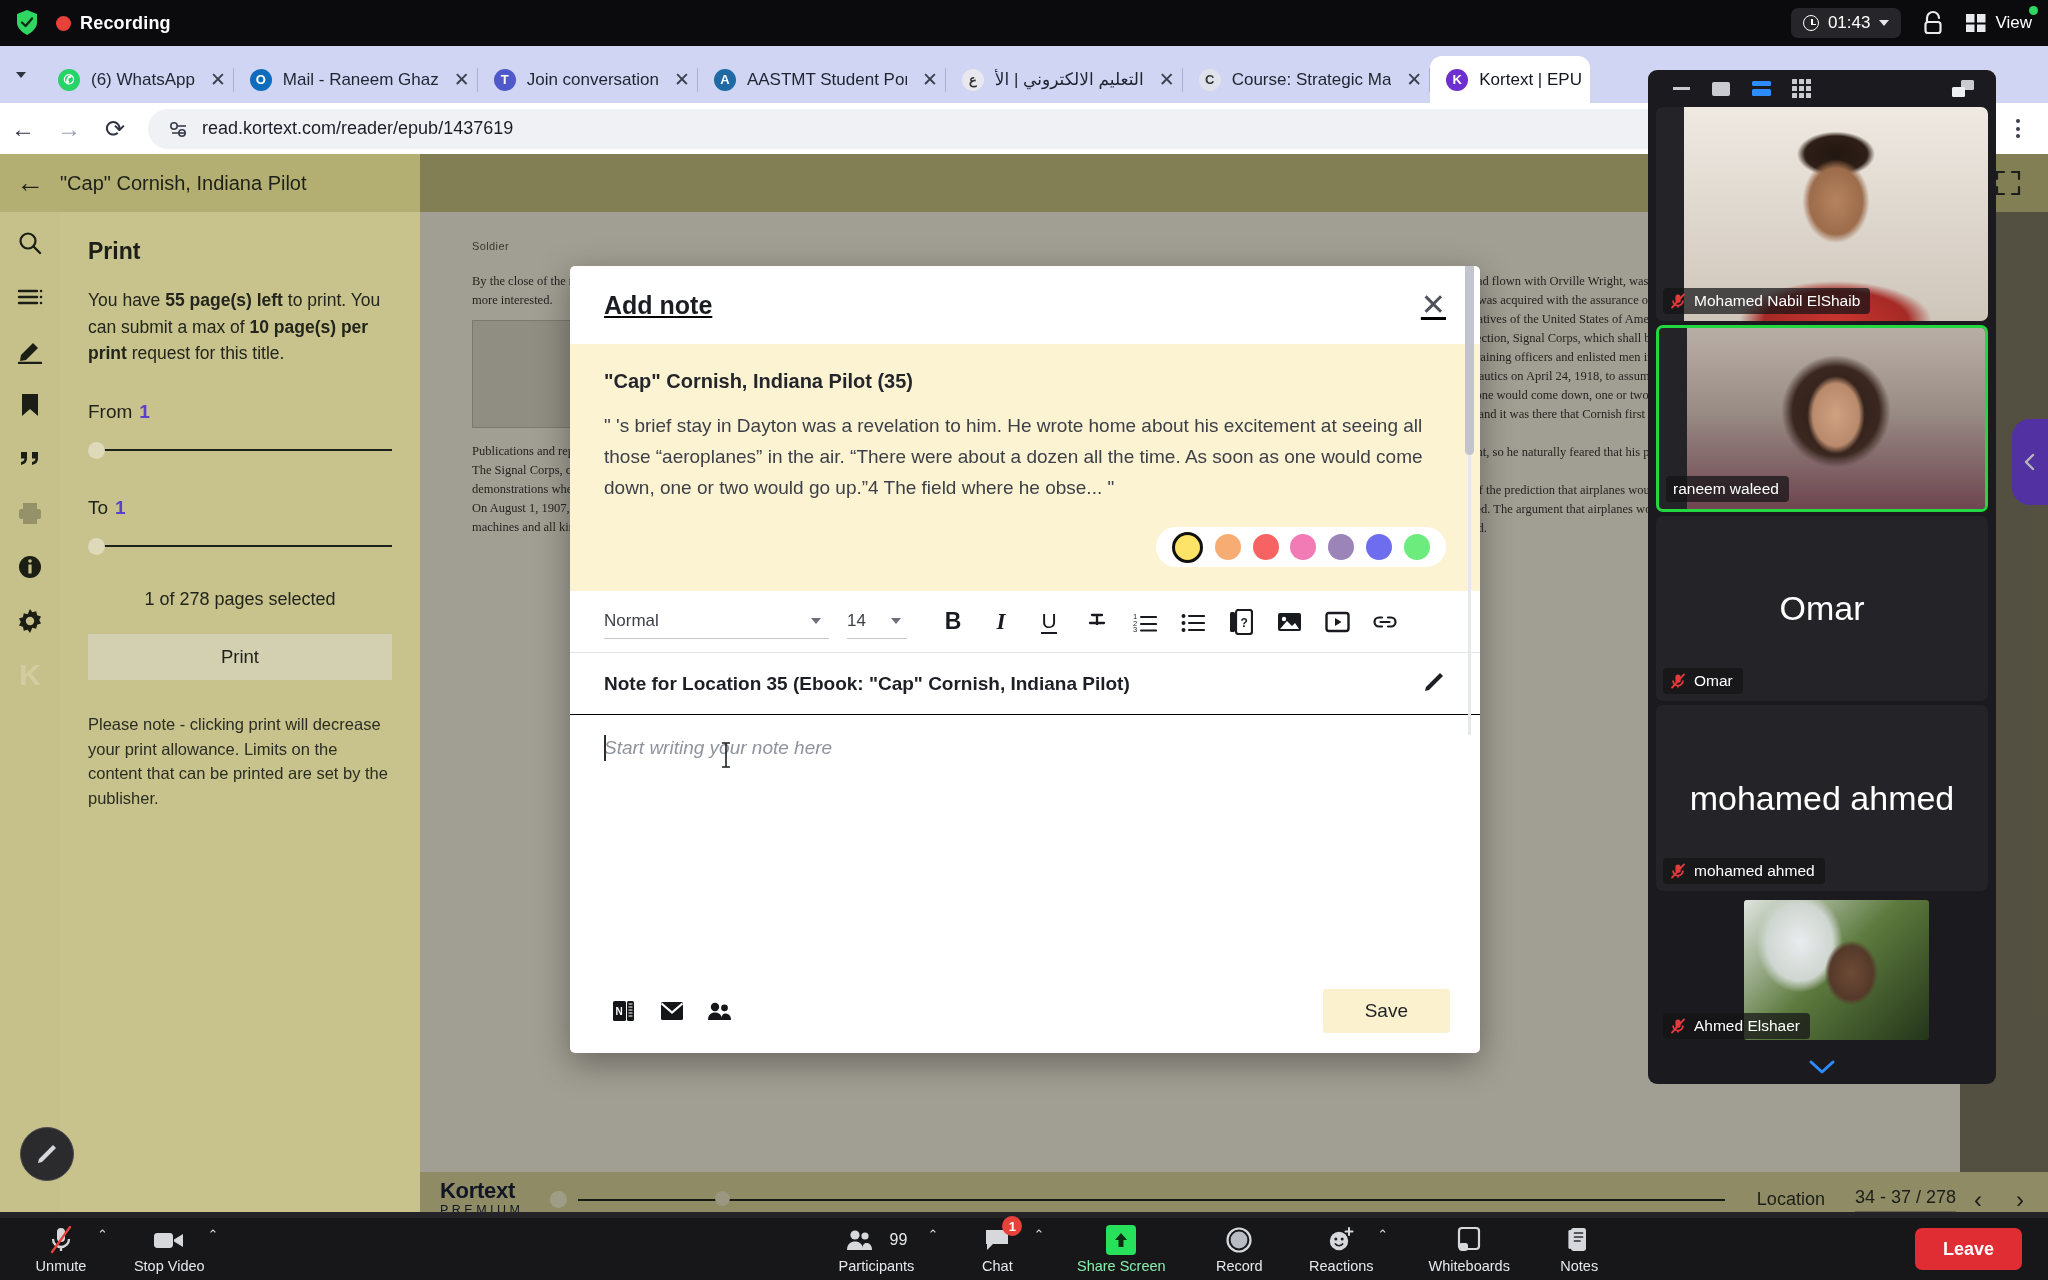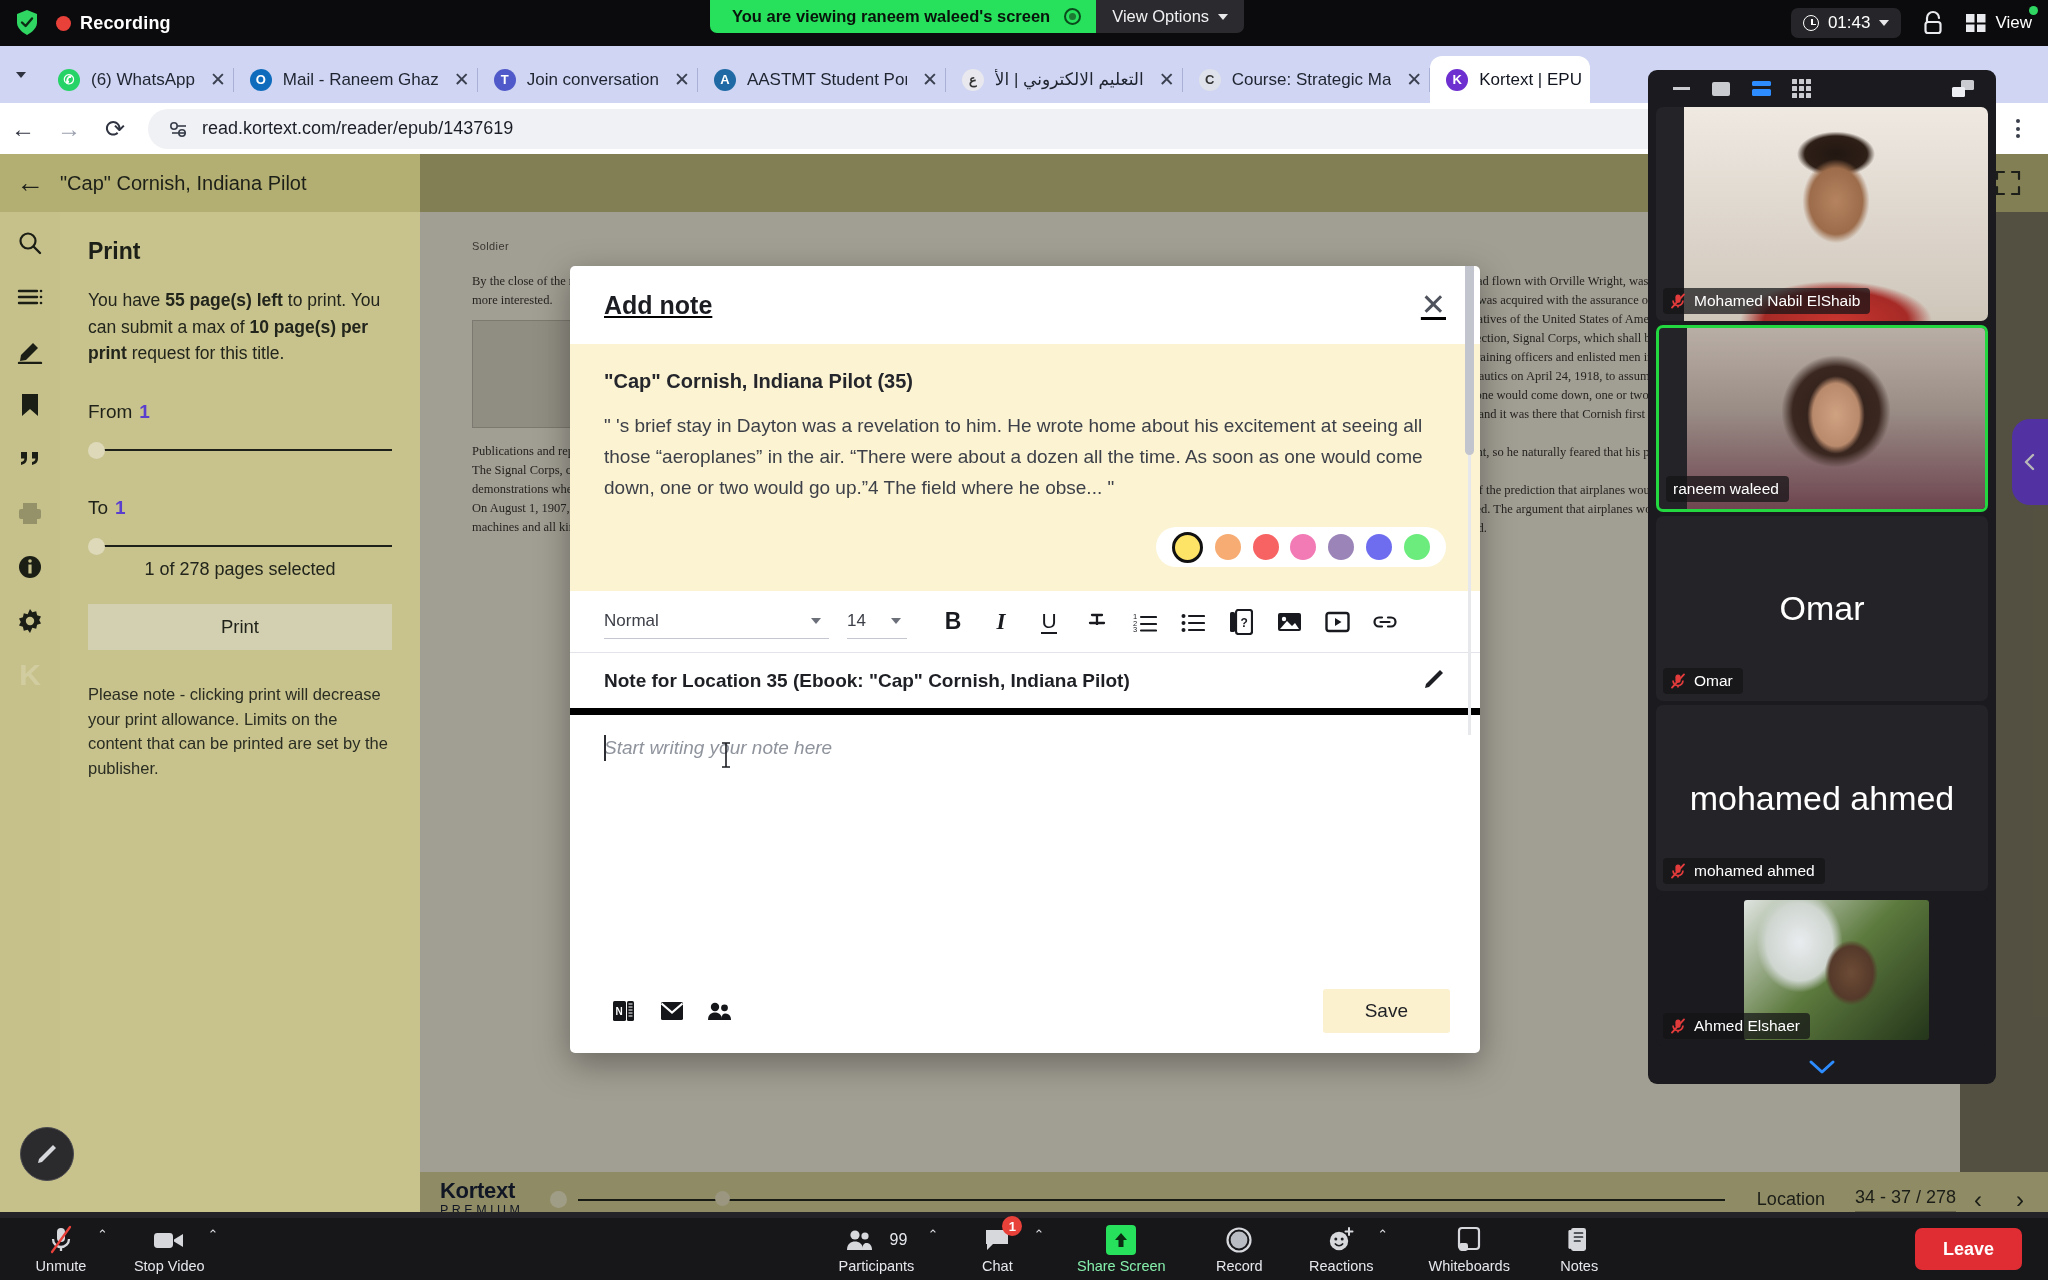--- a/index.html
+++ b/index.html
@@ -103,21 +103,21 @@
 
   .print-panel { position: absolute; left: 60px; top: 58px; width: 360px; height: 1015px; background: #c8c28d; padding: 26px 28px 0 28px; }
   .pp-title { font-size: 23px; font-weight: 700; color: #1c1f17; margin-bottom: 22px; }
   .pp-para { font-size: 17.5px; line-height: 1.52; color: #22251c; }
   .pp-para b { font-weight: 700; }
   .pp-label { font-size: 19px; color: #1f2219; margin-top: 34px; }
   .pp-label .num { color: #5a3fcf; font-weight: 700; margin-left: 7px; }
   .slider { position: relative; height: 26px; margin-top: 14px; }
   .slider-track { position: absolute; left: 12px; right: 0; top: 12px; height: 2.5px; background: #1e2119; }
   .slider-thumb { position: absolute; left: 0; top: 5px; width: 17px; height: 17px; border-radius: 50%; background: #ddd9b9; }
-  .pp-count { font-size: 18px; color: #22251c; text-align: center; }
+  .pp-count { font-size: 18px; color: #22251c; text-align: center; margin-top: 30px; }
   .pp-print-btn {
     margin-top: 24px; height: 46px; background: #d3cfb1; border: none; width: 100%;
     font-size: 18.5px; color: #1f2219; font-family: inherit; cursor: pointer;
   }
   .pp-note { font-size: 16.5px; line-height: 1.5; color: #2a2d22; margin-top: 32px; }
 
   
   .page-canvas { position: absolute; left: 420px; top: 58px; width: 1628px; height: 960px; background: #6f6b55; overflow: hidden; }
   .book-page { position: absolute; left: 0; top: 0; width: 1540px; height: 960px; background: #dedacb; padding: 28px 52px; }
   .bp-col { font-family: "Liberation Serif", serif; font-size: 12.5px; line-height: 1.52; color: #2d2b25; column-count: 2; column-gap: 58px; height: 900px; }
@@ -158,21 +158,21 @@
   .swatch.sel { border: 3.5px solid #111; width: 31px; height: 31px; }
 
   .fmt-bar { height: 62px; border-bottom: 1px solid #e2e4e9; display: flex; align-items: center; padding: 0 34px; gap: 0; flex: 0 0 auto; }
   .fmt-select { display: flex; align-items: center; border-bottom: 1px solid #c4c7cf; height: 34px; font-size: 17px; color: #3d4048; }
   .fmt-select.wide { width: 225px; justify-content: space-between; padding-right: 8px; }
   .fmt-select.narrow { width: 60px; justify-content: space-between; margin-left: 18px; padding-right: 6px; }
   .fs-caret { width: 0; height: 0; border-left: 5px solid transparent; border-right: 5px solid transparent; border-top: 6px solid #6b6f79; }
   .fmt-btns { display: flex; align-items: center; gap: 0; margin-left: 22px; }
   .fmt-btn { width: 48px; height: 44px; display: flex; align-items: center; justify-content: center; color: #181a1f; font-size: 22px; }
 
-  .note-title-row { height: 62px; display: flex; align-items: center; padding: 0 34px; border-bottom: 7px solid #000000; flex: 0 0 auto; }
+  .note-title-row { height: 62px; display: flex; align-items: center; padding: 0 34px; border-bottom: 1px solid #000000; flex: 0 0 auto; }
   .note-title { font-size: 19px; font-weight: 700; color: #1d1f24; }
   .note-edit { margin-left: auto; color: #1d1f24; }
 
   .note-area { flex: 1 1 auto; padding: 22px 34px; position: relative; }
   .note-placeholder { font-size: 19px; color: #8f939c; font-style: italic; }
   .note-caret { position: absolute; left: 34px; top: 20px; width: 1.5px; height: 26px; background: #2b2d33; }
   .ibeam { position: absolute; left: 150px; top: 26px; width: 12px; height: 28px; }
 
   .modal-scroll { position: absolute; right: 6px; top: 92px; width: 9px; height: 690px; }
   .ms-track { position: absolute; left: 3px; top: 0; width: 3px; height: 100%; background: #e6e8ec; }
@@ -276,32 +276,20 @@
       <svg width="24" height="28" viewBox="0 0 24 28">
           <path d="M12 1 L22 5 V14 C22 21 12 26 12 26 C12 26 2 21 2 14 V5 Z" fill="#2fd662"></path>
           <path d="M7 13.5 L10.6 17 L17 9.5" stroke="#0b2c13" stroke-width="2.4" fill="none" stroke-linecap="round" stroke-linejoin="round"></path>
         </svg>
     </div>
     <div class="rec-wrap">
       <span class="rec-dot"></span>
       <span class="rec-label">Recording</span>
     </div>
 
-    <div class="viewing-pill">
-      <div class="viewing-green">
-        <span>You are viewing raneem waleed's screen</span>
-        <span class="viewing-ring">
-            <i></i>
-          </span>
-      </div>
-      <div class="viewing-dark">
-        <span>View Options</span>
-        <span class="caret-dn"></span>
-      </div>
-    </div>
 
     <div class="topbar-right">
       <div class="clock-pill">
         <span class="clock-circ"></span>
         <span>01:43</span>
         <span class="caret-dn"></span>
       </div>
       <div class="lock-icon">
         <svg width="24" height="26" viewBox="0 0 24 26">
             <path d="M6 12 V8 a6 6 0 0 1 12 0" stroke="#e9eaee" stroke-width="2.2" fill="none" stroke-linecap="round"></path>

